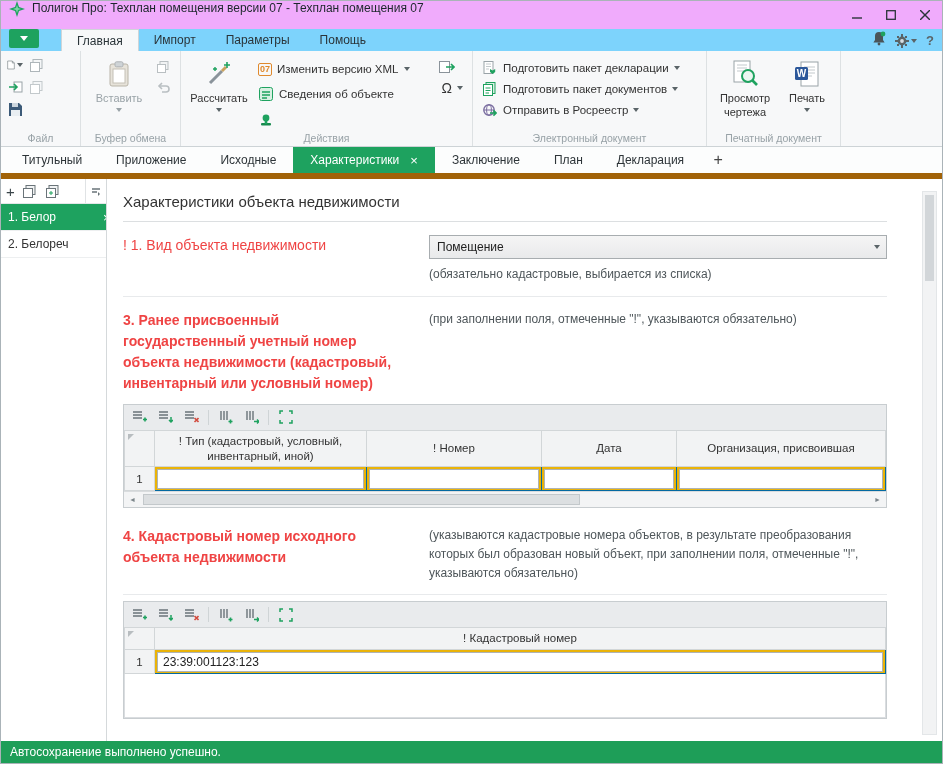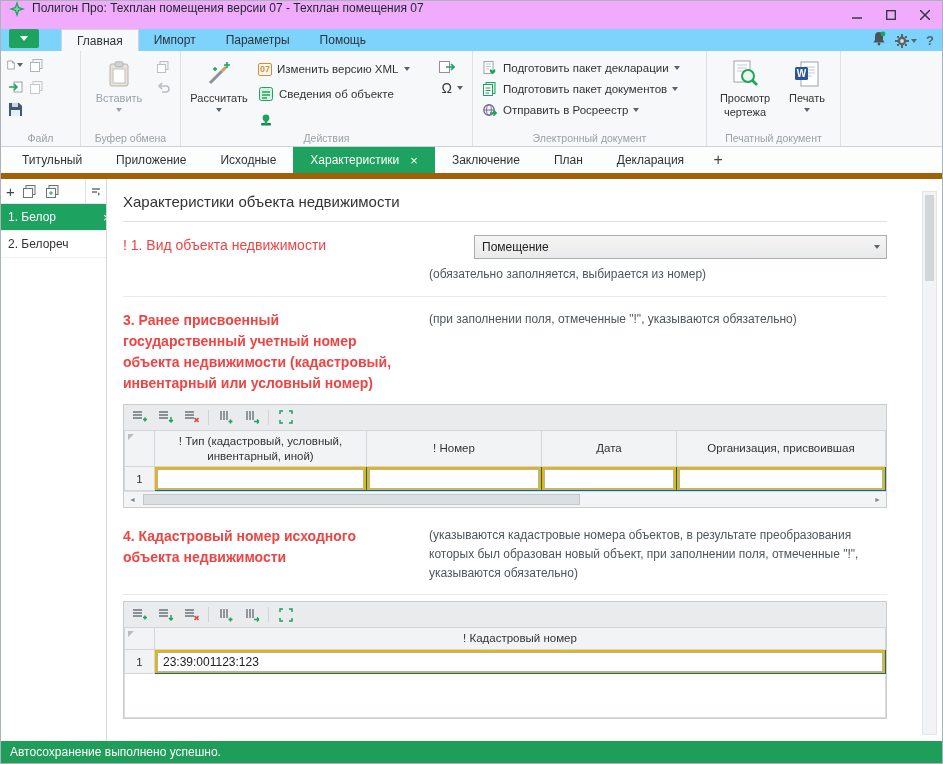--- a/index.html
+++ b/index.html
@@ -58,21 +58,21 @@
   .side-item .close { margin-left:auto; font-size:13px; }
 
   .content { flex:1 1 auto; padding:14px 55px 0 16px; overflow:hidden; }
   .content-title { font-size:15px; color:#333; padding-bottom:11px; border-bottom:1px solid #dcdfe1; }
 
   .field-row { display:grid; grid-template-columns:300px 1fr; column-gap:6px; padding:13px 0 12px; }
   .field-row.ruled { border-bottom:1px solid #e8eaec; }
   .field-label { font-size:14px; color:#ef4444; line-height:1.5; padding-right:22px; }
   .field-label.bold { font-weight:bold; }
   .field-note { font-size:12px; color:#4e565a; line-height:1.55; }
-  .select { height:24px; background:linear-gradient(#f5f5f5,#e9eaeb); border:1px solid #a8adb0; display:flex; align-items:center; padding:0 7px; font-size:12px; color:#222; position:relative;margin-left:45px; }
+  .select { height:24px; background:linear-gradient(#f5f5f5,#e9eaeb); border:1px solid #a8adb0; display:flex; align-items:center; padding:0 7px; font-size:12px; color:#222; position:relative; }
   .select .sel-arrow { position:absolute; right:6px; top:9px; }
   .ctrl-note { margin-top:6px; }
 
   
   .tableblock { border:1px solid #c8cdd0; background:#e9ebed; margin-top:6px; }
   .tableblock.mb { margin-bottom:8px; }
   .tb-toolbar { height:25px; display:flex; align-items:center; gap:3px; padding:0 4px; }
   .tb-btn { width:23px; height:21px; display:flex; align-items:center; justify-content:center; border-radius:2px; }
   .tb-sep { width:1px; height:15px; background:#cfd4d6; margin:0 2px; }
   table.grid { border-collapse:collapse; width:100%; table-layout:fixed; background:#fff; }
@@ -406,21 +406,21 @@
     <div class="content">
       <div class="content-title">Характеристики объекта недвижимости</div>
 
       <div class="field-row ruled">
         <div class="field-label">! 1. Вид объекта недвижимости</div>
         <div>
           <div class="select">
             <span>Помещение</span>
             <span class="sel-arrow caret small"></span>
           </div>
-          <div class="field-note ctrl-note">(обязательно заполняется, выбирается из номер)</div>
+          <div class="field-note ctrl-note">(обязательно кадастровые, выбирается из списка)</div>
         </div>
       </div>
 
       <div class="field-row" style="padding-bottom:4px;">
         <div class="field-label bold">3. Ранее присвоенный государственный учетный номер объекта недвижимости (кадастровый, инвентарный или условный номер)</div>
         <div class="field-note">(при заполнении поля, отмеченные "!", указываются обязательно)</div>
       </div>
 
       <div class="tableblock mb">
         <div class="tb-toolbar">

